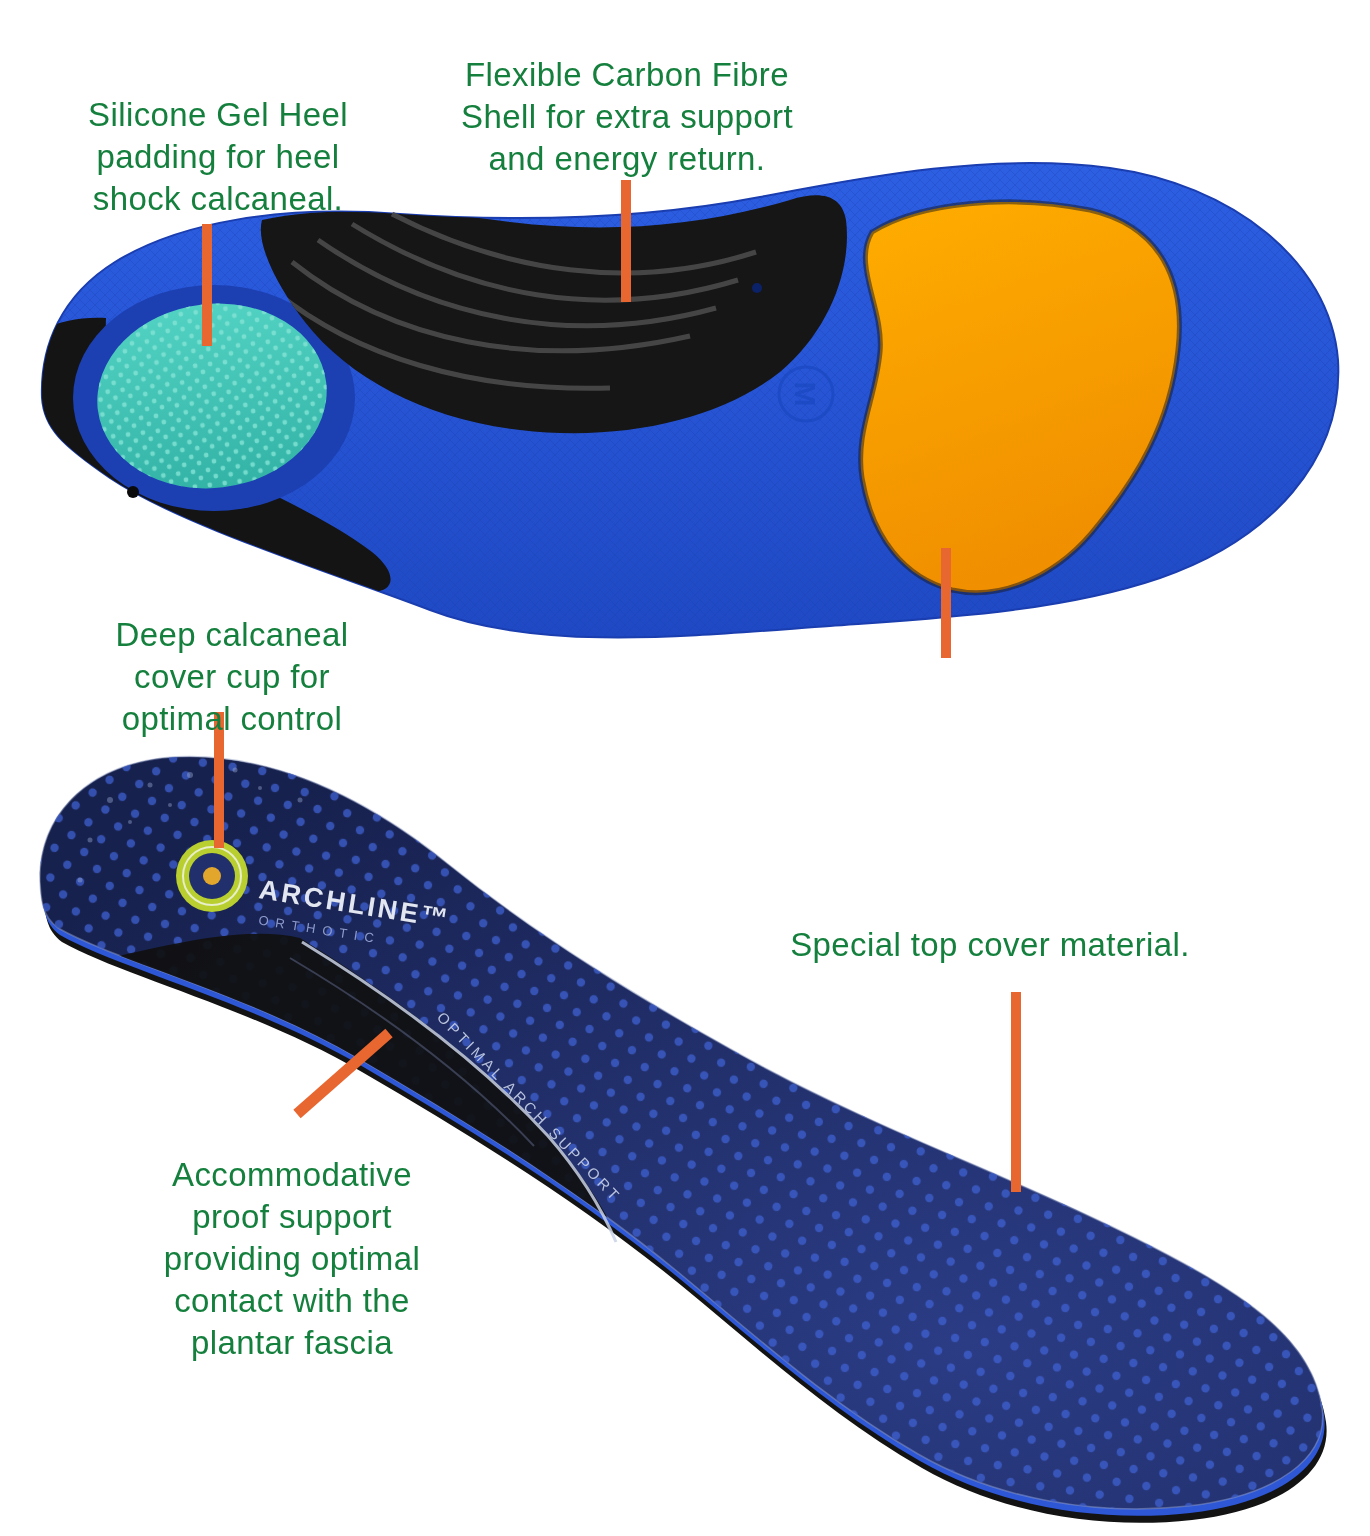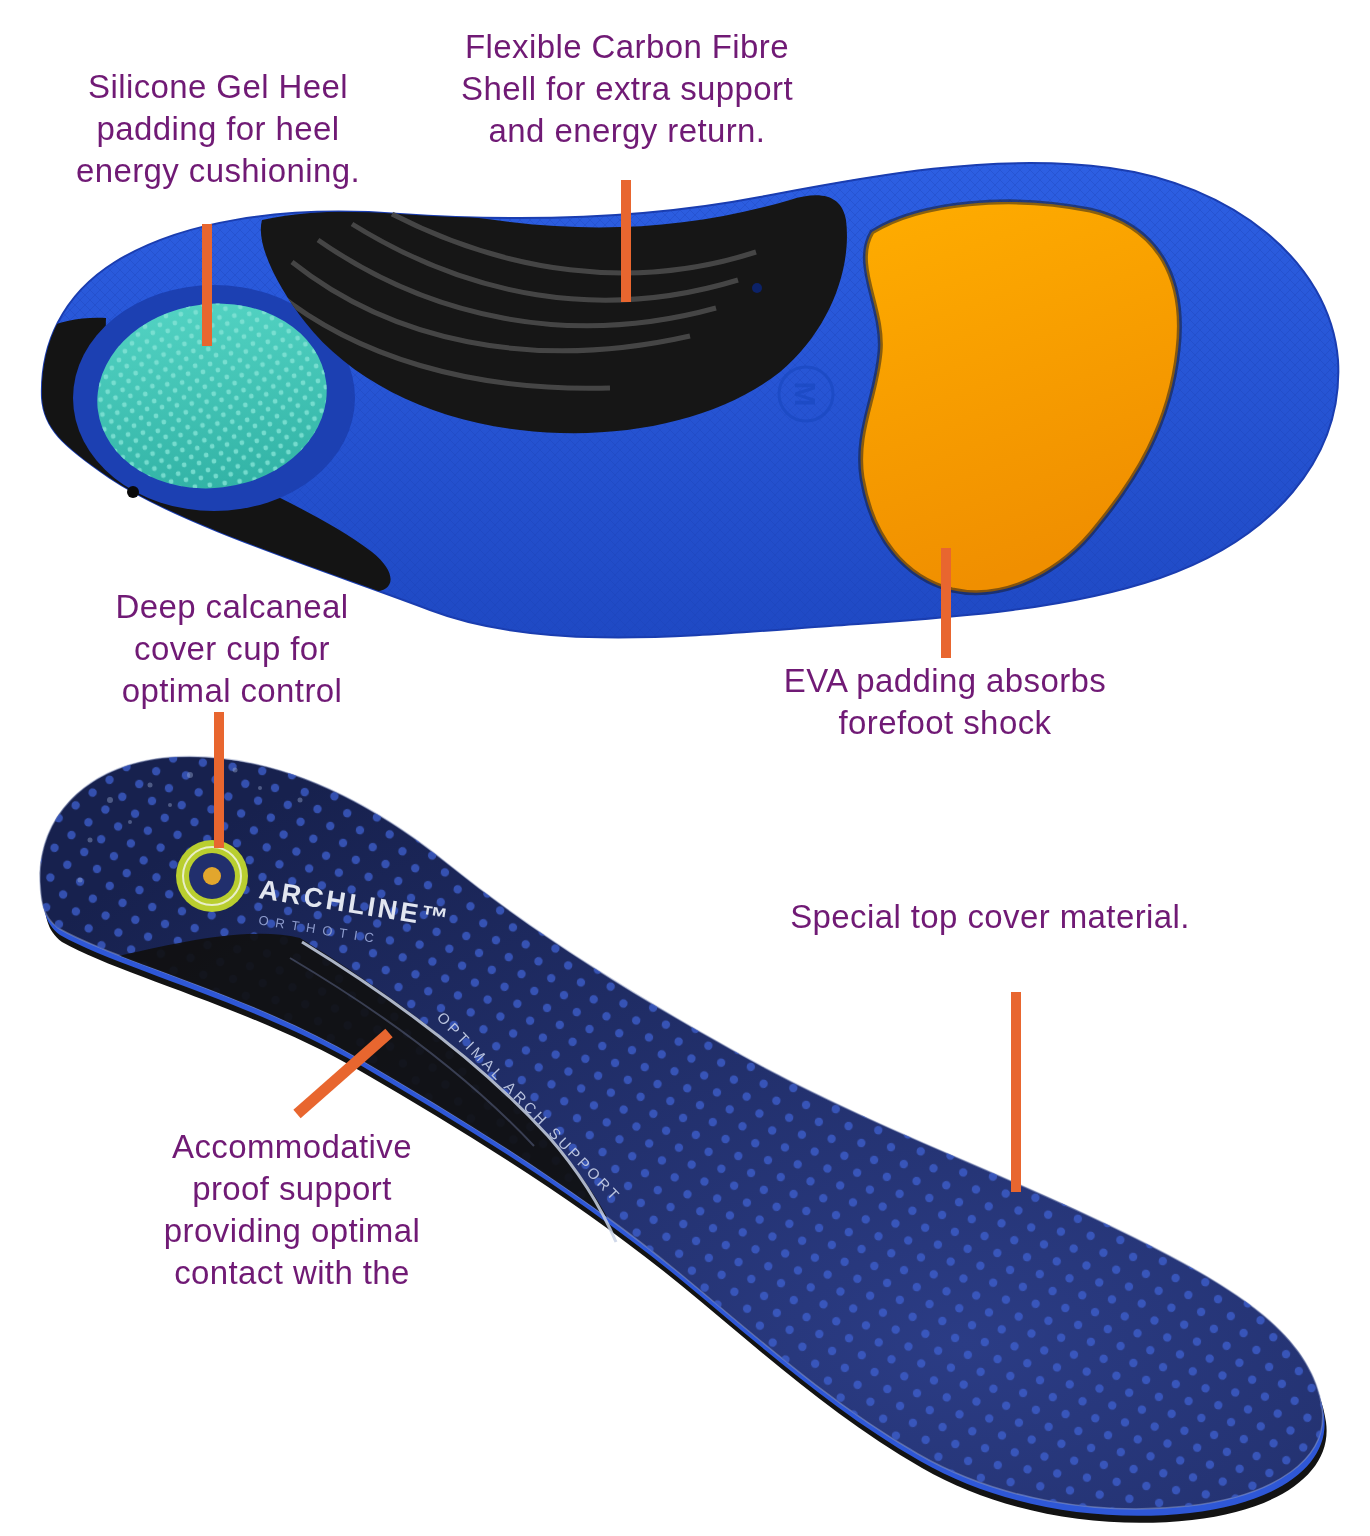--- a/index.html
+++ b/index.html
@@ -2,22 +2,22 @@
 <html><head>
 <meta charset="utf-8">
 <style>
   html,body{margin:0;padding:0;background:#ffffff;}
   .stage{
     position:relative;width:1370px;height:1536px;overflow:hidden;background:#ffffff;
     font-family:"Liberation Sans", sans-serif;
   }
   .stage svg{position:absolute;left:0;top:0;}
   .label{
-    position:absolute;text-align:center;color:#701a75;
-    font-size:33px;line-height:1.27;letter-spacing:0.4px;
+    position:absolute;text-align:center;color:#15803d;
+    font-size:33px;line-height:1.27;letter-spacing:0.4px;margin-top:28px;
   }
 </style>
 </head>
 <body>
 
 <div class="stage">
 
   <svg width="1370" height="1536" viewBox="0 0 1370 1536">
     <defs>
       <linearGradient id="blueGrad" x1="0" y1="0" x2="0" y2="1">
@@ -125,44 +125,41 @@
       <rect x="214" y="712" width="10" height="136"></rect>
       <rect x="941" y="548" width="10" height="110"></rect>
       <rect x="1011" y="992" width="10" height="200"></rect>
       <line x1="297" y1="1114" x2="389" y2="1033" stroke="#e8662f" stroke-width="11"></line>
     </g>
   </svg>
 
   <div class="label" style="left:38px;top:66px;width:360px">
     <div>Silicone Gel Heel</div>
     <div>padding for heel</div>
-    <div>energy cushioning.</div>
+    <div>shock calcaneal.</div>
   </div>
 
   <div class="label" style="left:427px;top:26px;width:400px">
     <div>Flexible Carbon Fibre</div>
     <div>Shell for extra support</div>
     <div>and energy return.</div>
   </div>
 
   <div class="label" style="left:52px;top:586px;width:360px">
     <div>Deep calcaneal</div>
     <div>cover cup for</div>
     <div>optimal control</div>
   </div>
 
-  <div class="label" style="left:735px;top:660px;width:420px">
-    <div>EVA padding absorbs</div>
-    <div>forefoot shock</div>
-  </div>
 
   <div class="label" style="left:730px;top:896px;width:520px">
     <div>Special top cover material.</div>
   </div>
 
   <div class="label" style="left:92px;top:1126px;width:400px">
     <div>Accommodative</div>
     <div>proof support</div>
     <div>providing optimal</div>
     <div>contact with the</div>
+    <div>plantar fascia</div>
   </div>
 
 </div>
 
 </body></html>

